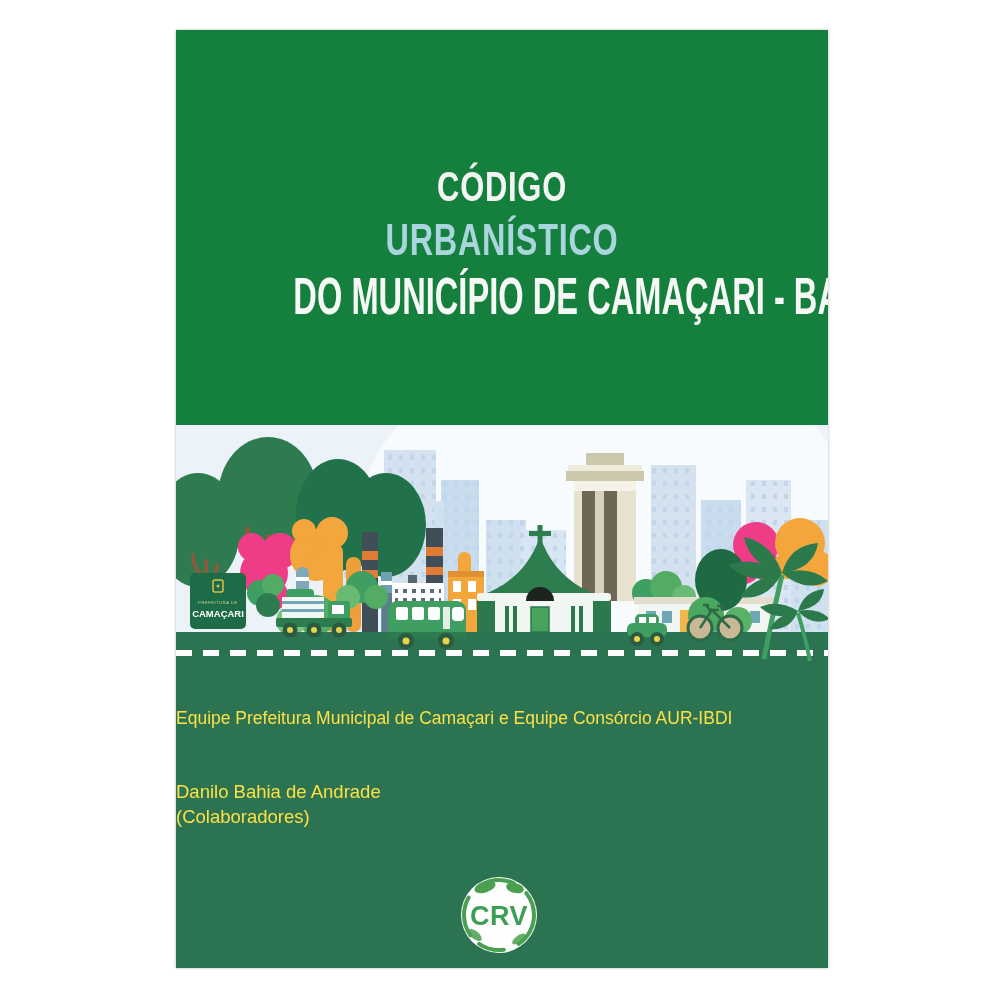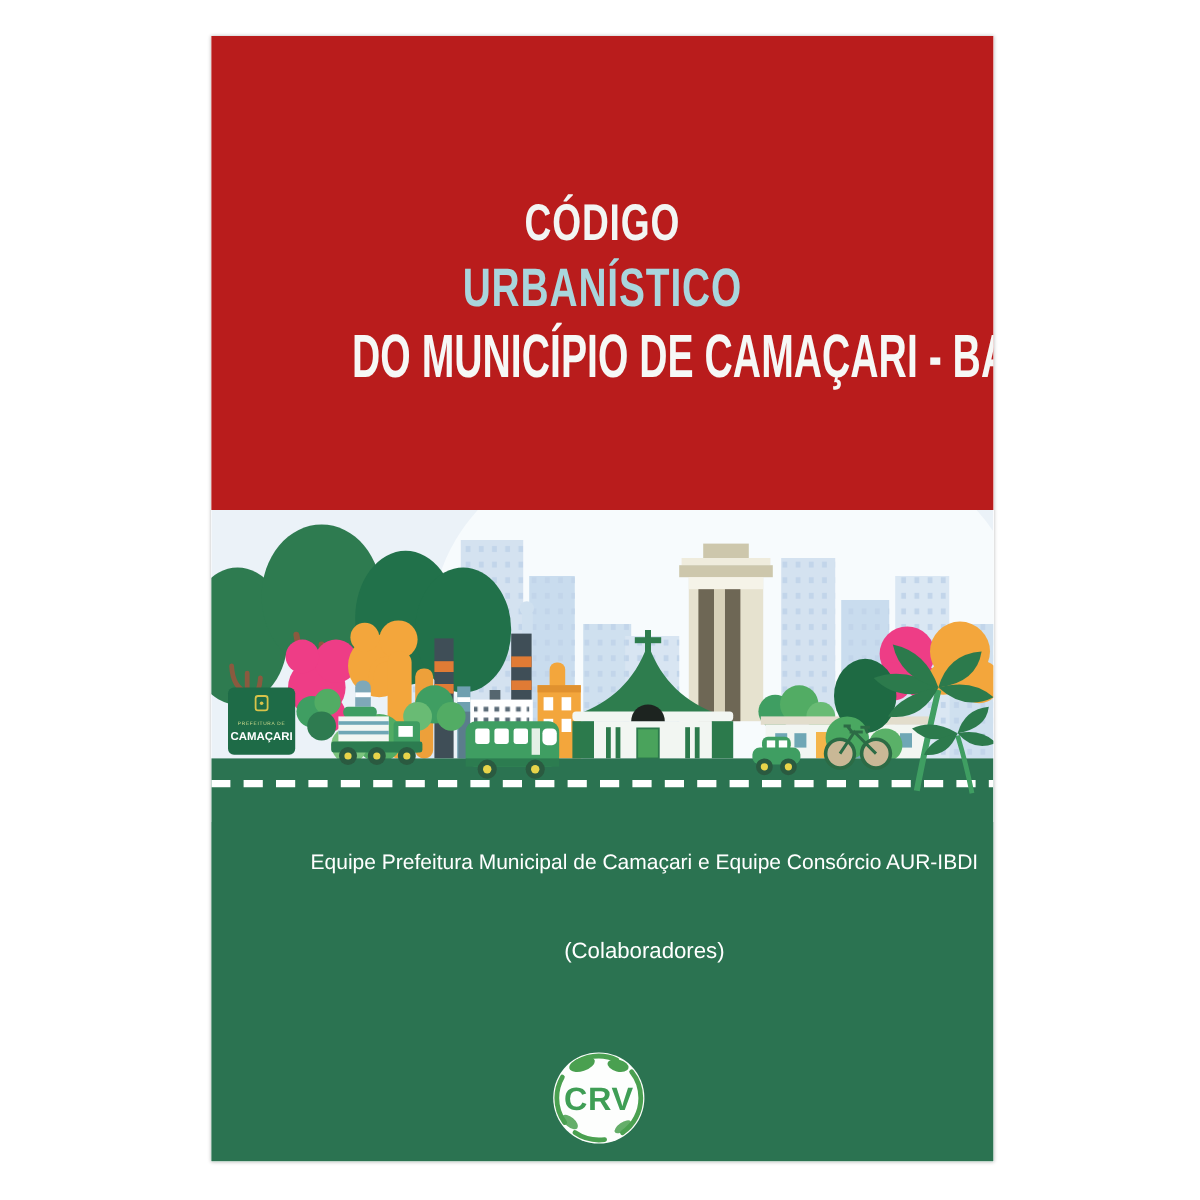--- a/index.html
+++ b/index.html
@@ -1,31 +1,31 @@
 <!DOCTYPE html>
 <html><head>
 <meta charset="utf-8">
 <style>
   html,body{margin:0;padding:0;background:#ffffff;}
   .page{position:relative;width:1000px;height:1000px;background:#ffffff;overflow:hidden;
         font-family:"Liberation Sans", sans-serif;}
   .cover{position:absolute;left:176px;top:30px;width:652px;height:938px;
          box-shadow:0 0 3px rgba(0,0,0,.28);overflow:hidden;}
   
-  .top-panel{position:absolute;left:0;top:0;width:652px;height:395px;background:#b91c1c;}
+  .top-panel{position:absolute;left:0;top:0;width:652px;height:395px;background:#15803d;}
   .title-block{position:absolute;top:130px;left:0;width:100%;text-align:center;
                font-weight:bold;white-space:nowrap;}
   .t1{font-size:43px;line-height:52px;color:#f2f5f3;letter-spacing:1px;transform:scaleX(.72);}
   .t2{font-size:45px;line-height:56px;color:#a9d5dc;letter-spacing:1px;transform:scaleX(.72);}
   .t3{font-size:51px;line-height:58px;color:#f6f8f6;letter-spacing:0;transform:scaleX(.64);}
   
   .art{position:absolute;left:0;top:395px;width:652px;height:260px;display:block;}
   
   .bottom-panel{position:absolute;left:0;top:655px;width:652px;height:283px;background:#2b7351;}
-  .credits{position:absolute;left:0;width:100%;text-align:center;color:#ffffff;margin-left:35px;}
+  .credits{position:absolute;left:0;width:100%;text-align:left;color:#fde047;}
   .contrib{top:22px;font-size:17.5px;line-height:23px;}
   .orgs{top:94px;font-size:18.5px;line-height:25px;}
   .logo{position:absolute;left:283px;top:190px;width:80px;height:80px;}
 </style>
 </head>
 <body>
 
 <div class="page">
   <div class="cover">
 
@@ -260,20 +260,21 @@
         <path d="M622,186 q20,-4 32,8 q-18,8 -32,-8 Z" fill="#2c7a4c"></path>
         <path d="M622,186 q-22,4 -28,18 q20,2 28,-18 Z" fill="#2c7a4c"></path>
       </g>
     </svg>
 
     <div class="bottom-panel">
       <div class="credits contrib" style="position:absolute;">
         <div>Equipe Prefeitura Municipal de Camaçari e Equipe Consórcio AUR-IBDI</div>
       </div>
       <div class="credits orgs" style="position:absolute;">
+        <div>Danilo Bahia de Andrade</div>
         <div>(Colaboradores)</div>
       </div>
       <div class="logo">
         <svg viewBox="0 0 80 80" width="80" height="80">
           <circle cx="40" cy="40" r="38" fill="#fdfefd"></circle>
           <circle cx="40" cy="40" r="35" fill="none" stroke="#4aa050" stroke-width="4" stroke-dasharray="34 16 26 12 40 18" stroke-linecap="round"></circle>
           <ellipse cx="26" cy="12" rx="11" ry="5.5" fill="#4aa050" transform="rotate(-18 26 12)"></ellipse>
           <ellipse cx="56" cy="13" rx="9" ry="5" fill="#4aa050" transform="rotate(14 56 13)"></ellipse>
           <ellipse cx="16" cy="60" rx="8" ry="4" fill="#4aa050" transform="rotate(40 16 60)" opacity=".85"></ellipse>
           <ellipse cx="60" cy="64" rx="8" ry="3.5" fill="#4aa050" transform="rotate(-35 60 64)" opacity=".85"></ellipse>

